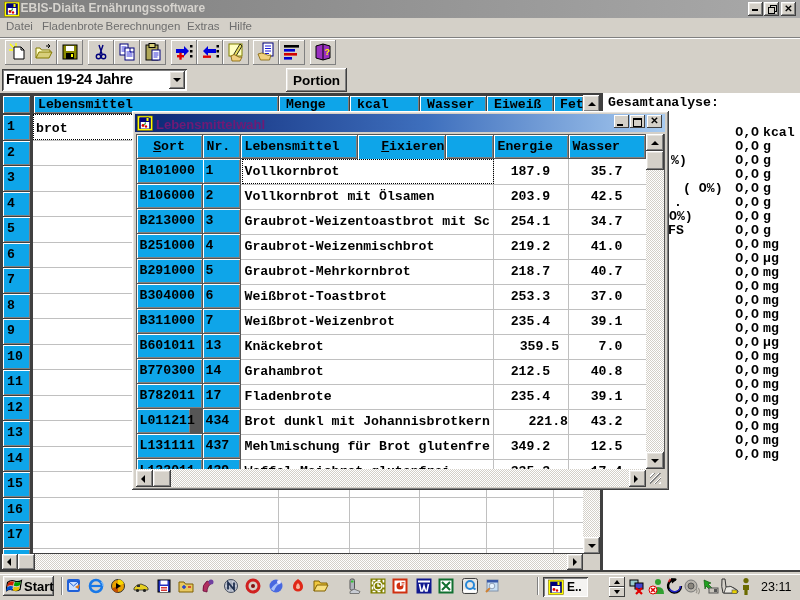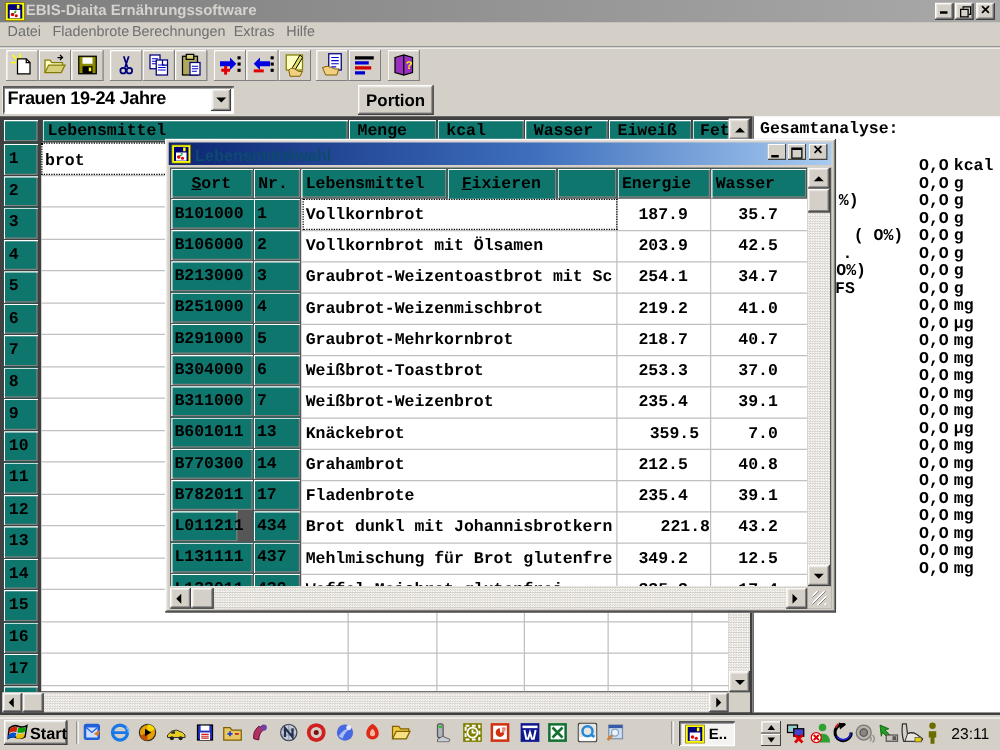--- a/index.html
+++ b/index.html
@@ -1,21 +1,21 @@
 <!DOCTYPE html>
 <html><head><meta charset="utf-8">
 <style>
 html,body{margin:0;padding:0}
 body{width:800px;height:600px;position:relative;overflow:hidden;background:#d4d0c8;
  font-family:"Liberation Sans",sans-serif;}
 .a{position:absolute}
 .mono{font-family:"Liberation Mono",monospace;font-weight:bold;font-size:13.2px;color:#000;white-space:pre;line-height:1}
 .raised{background:#d4d0c8;box-shadow:inset -1px -1px 0 #404040,inset 1px 1px 0 #fff,inset -2px -2px 0 #808080,inset 2px 2px 0 #e6e3de}
 .raised1{background:#d4d0c8;box-shadow:inset -1px -1px 0 #404040,inset 1px 1px 0 #fff}
-.fx{background:#0f766e;box-shadow:inset 1px 1px 0 #fff,inset -1px -1px 0 #808080}
+.fx{background:#0ea5e9;box-shadow:inset 1px 1px 0 #fff,inset -1px -1px 0 #808080}
 .check{background-color:#e7e5e0;background-image:repeating-conic-gradient(#fff 0 25%,#d4d0c8 0 50%);background-size:2px 2px}
 .tri{width:0;height:0;position:absolute}
 .sb{background:#d4d0c8;box-shadow:inset -1px -1px 0 #404040,inset 1px 1px 0 #fff,inset -2px -2px 0 #808080,inset 2px 2px 0 #e6e3de;position:absolute}
 </style></head>
 <body>
 
 <div class="a" id="titlebar" style="left:0;top:0;width:800px;height:18px;background:linear-gradient(90deg,#7e7e7e,#a9a9a9)"></div>
 <svg class="a" style="left:4px;top:1px" width="16" height="16" viewBox="0 0 16 16">
     <rect x="0.5" y="1" width="15" height="14.5" fill="#ffff00" stroke="#807000" stroke-width="0.6"></rect>
     <rect x="2.2" y="2.6" width="11.6" height="11.2" fill="#00007b"></rect>
@@ -290,31 +290,31 @@
     <rect x="0.5" y="1" width="15" height="14.5" fill="#ffff00" stroke="#807000" stroke-width="0.6"></rect>
     <rect x="2.2" y="2.6" width="11.6" height="11.2" fill="#00007b"></rect>
     <rect x="3" y="2.5" width="9" height="4" fill="#00007b"></rect>
     <rect x="9.5" y="3" width="2" height="3" fill="#ffff00"></rect>
     <rect x="3.8" y="7" width="8.4" height="6.5" fill="#fff"></rect>
     <circle cx="6" cy="10.5" r="1.4" fill="#e00000"></circle>
     <circle cx="9" cy="11.5" r="1.2" fill="#e00000"></circle>
     <path d="M6.5 10 L9 8.5" stroke="#008000" stroke-width="0.8" fill="none"></path>
     <path d="M7.5 8.2 l1.5 -0.5" stroke="#008000" stroke-width="0.8" fill="none"></path>
   </svg>
-<div class="a" style="left:156px;top:116.5px;font-size:13px;font-weight:bold;color:#0c4a6e">Lebensmittelwahl</div>
+<div class="a" style="left:156px;top:116.5px;font-size:13px;font-weight:bold;color:#701a75">Lebensmittelwahl</div>
 <div class="a raised1" style="left:614px;top:115px;width:15px;height:13px;background:#d4d0c8"></div>
 <div class="a" style="left:617px;top:124px;width:6px;height:2px;background:#000"></div>
 <div class="a raised1" style="left:630px;top:115px;width:15px;height:13px;background:#d4d0c8"></div>
 <div class="a" style="left:633px;top:118px;width:7px;height:6px;border:1px solid #000;border-top-width:2px"></div>
 <div class="a raised1" style="left:647px;top:115px;width:15px;height:13px;background:#d4d0c8;font:bold 10px 'Liberation Sans';text-align:center;line-height:12px">✕</div>
 <div class="a" style="left:135.5px;top:133.5px;width:529px;height:353px;background:#565656"></div>
 <div class="a fx mono" style="left:136.5px;top:134.5px;width:65px;height:23px;line-height:23px;text-align:center;box-sizing:border-box"><u>S</u>ort</div>
 <div class="a fx mono" style="left:202.5px;top:134.5px;width:37px;height:23px;line-height:23px;padding-left:4px;box-sizing:border-box">Nr.</div>
 <div class="a fx mono" style="left:240.5px;top:134.5px;width:116px;height:23px;line-height:23px;padding-left:4px;box-sizing:border-box">Lebensmittel</div>
-<div class="a fx mono" style="left:357.5px;top:134.5px;width:87px;height:34px;line-height:23px;text-align:center;box-sizing:border-box"><u>F</u>ixieren</div>
+<div class="a fx mono" style="left:357.5px;top:134.5px;width:87px;height:34px;line-height:23px;text-align:right;box-sizing:border-box"><u>F</u>ixieren</div>
 <div class="a fx mono" style="left:445.5px;top:134.5px;width:47px;height:23px;line-height:23px;padding-left:4px;box-sizing:border-box"></div>
 <div class="a fx mono" style="left:493.5px;top:134.5px;width:74px;height:23px;line-height:23px;padding-left:4px;box-sizing:border-box">Energie</div>
 <div class="a fx mono" style="left:568.5px;top:134.5px;width:76px;height:23px;line-height:23px;padding-left:4px;box-sizing:border-box">Wasser</div>
 <div class="a" style="left:240.5px;top:158.5px;width:405px;height:310.5px;background:#fff"></div>
 <div class="a fx mono" style="left:136.5px;top:159.0px;width:79px;height:24px;line-height:24px;padding-left:3px;box-sizing:border-box">B101000</div>
 <div class="a fx mono" style="left:202.5px;top:159.0px;width:37px;height:24px;line-height:24px;padding-left:3px;box-sizing:border-box">1</div>
 <div class="a mono" style="left:244.5px;top:165.0px">Vollkornbrot</div>
 <div class="a mono" style="left:493px;top:165.0px;width:75px;text-align:center">187.9</div>
 <div class="a mono" style="left:568px;top:165.0px;width:77px;text-align:center">35.7</div>
 <div class="a fx mono" style="left:136.5px;top:184.0px;width:65px;height:24px;line-height:24px;padding-left:3px;box-sizing:border-box">B106000</div>

